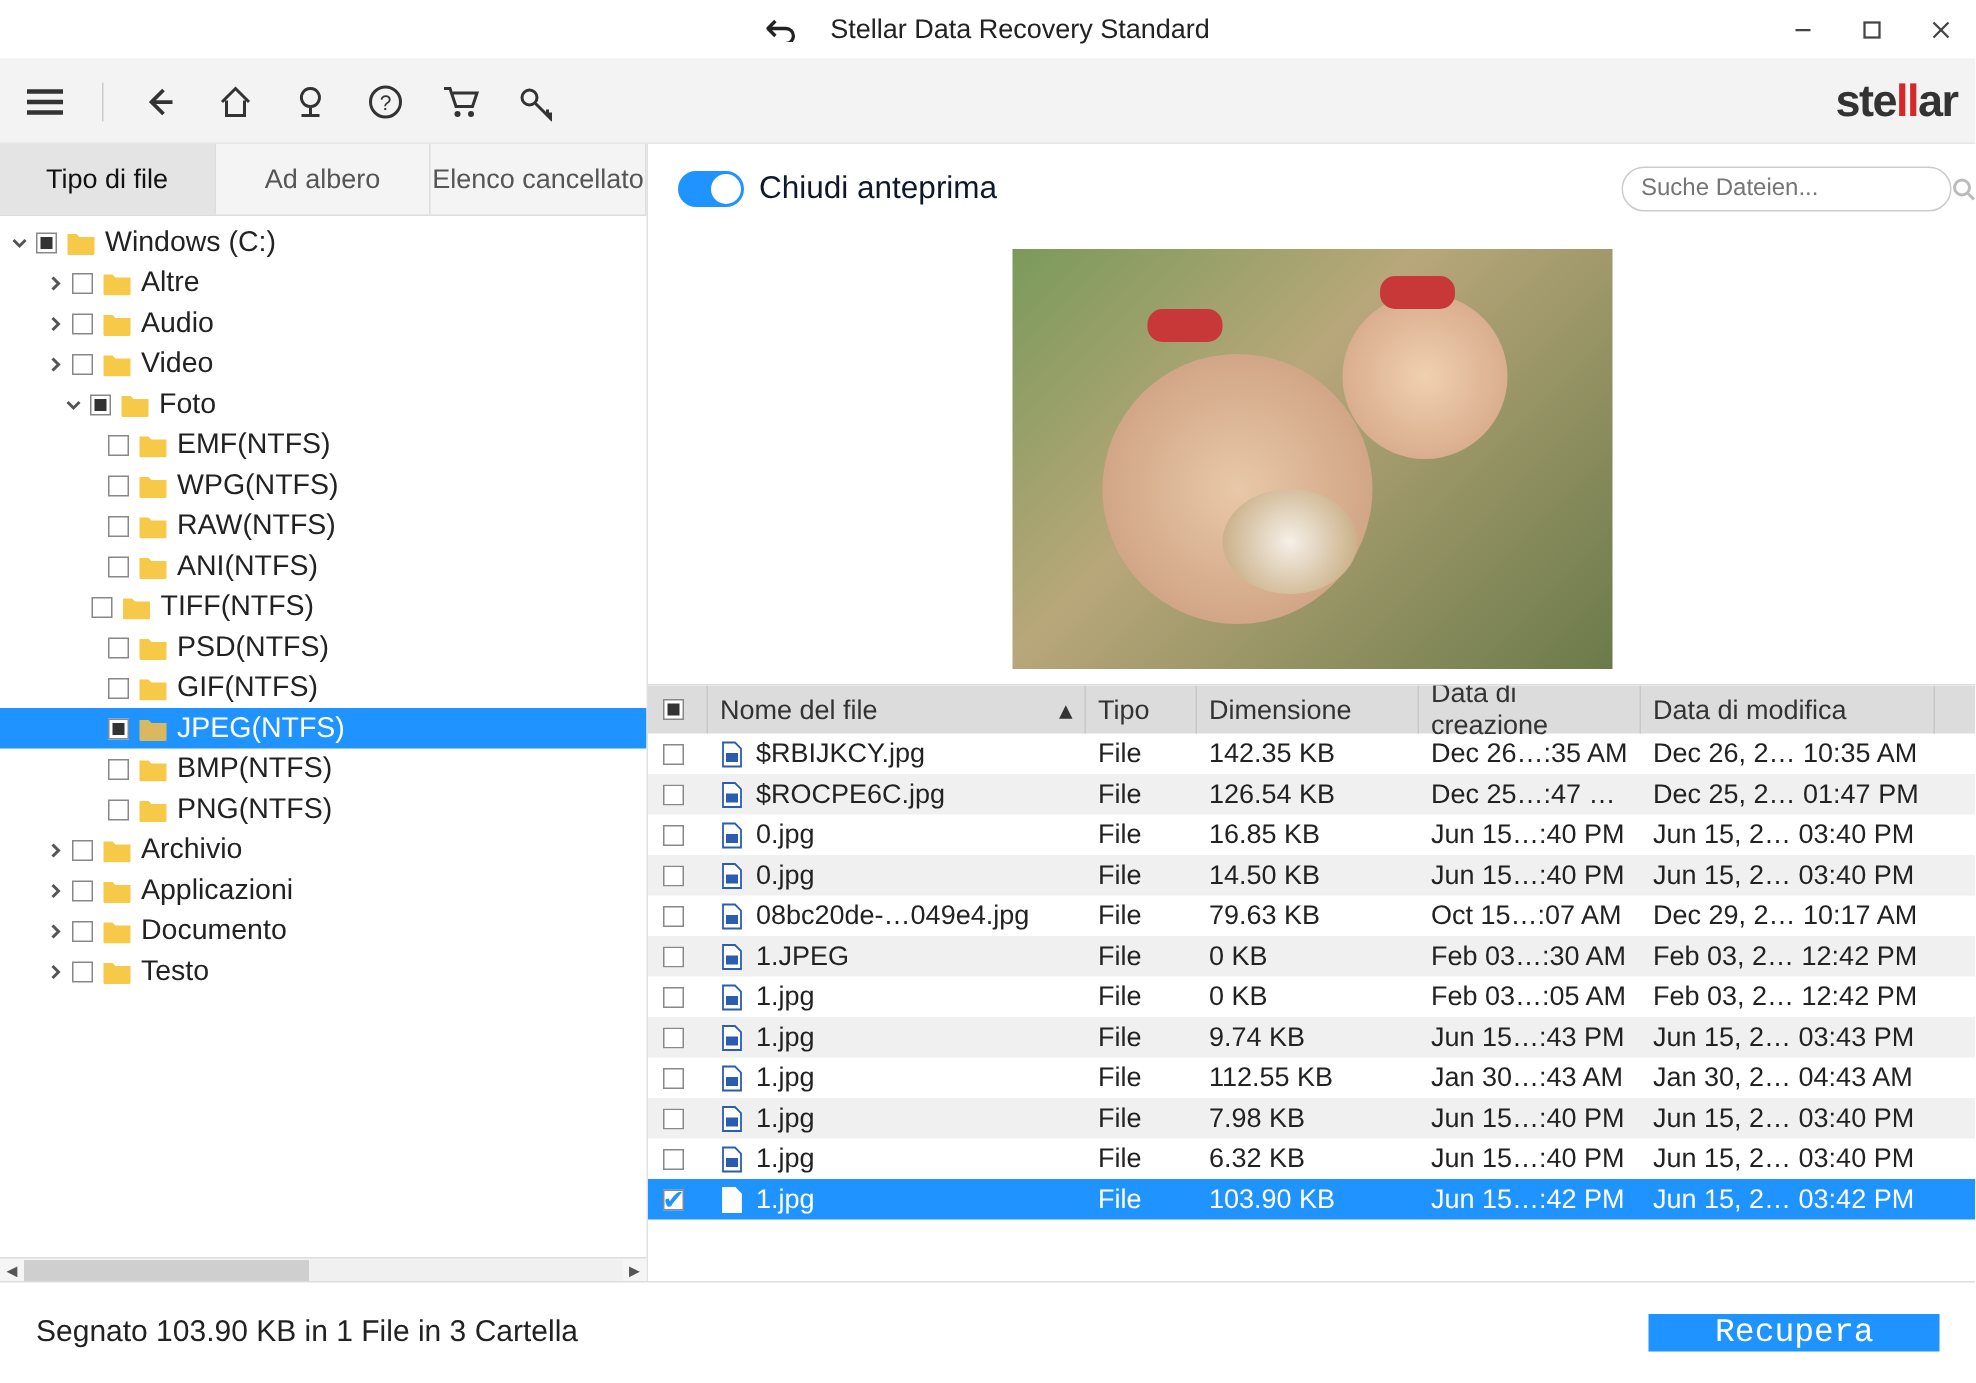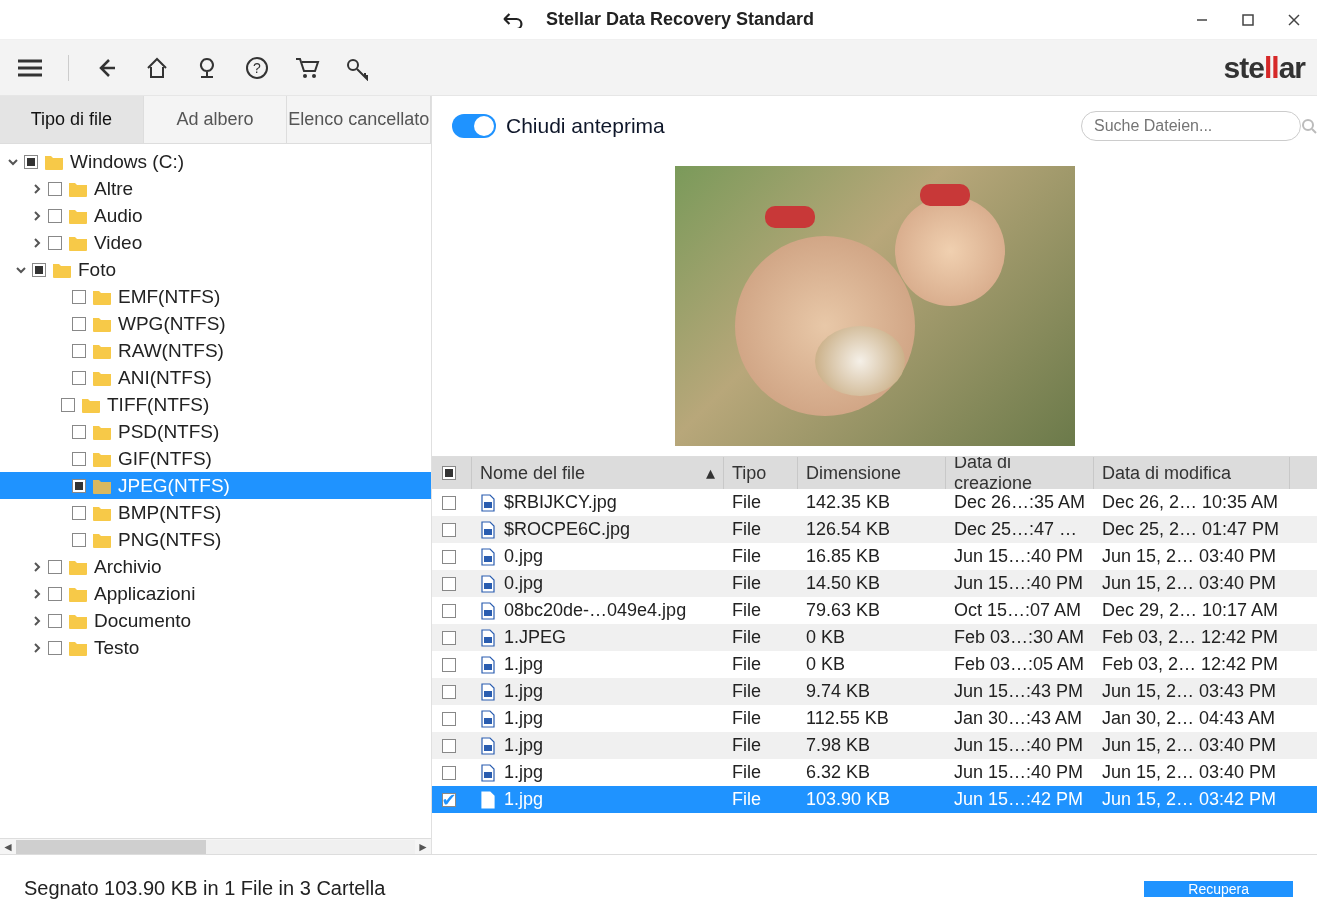--- a/index.html
+++ b/index.html
@@ -1,18 +1,18 @@
 <!DOCTYPE html>
 <html><head>
 <meta charset="utf-8">
 <style>
   * { box-sizing: border-box; margin: 0; padding: 0; }
   html, body { width: 1317px; height: 922px; font-family: "Segoe UI", Arial, sans-serif; font-size: 18px; color: #222; background: #fff; overflow: hidden; }
   .titlebar { height: 40px; display: flex; align-items: center; position: relative; background: #fff; border-bottom: 1px solid #f0f0f0; }
-  .titlebar .title-wrap { position: absolute; left: 50%; transform: translateX(-50%); display: flex; align-items: center; gap: 23px; font-weight: 700; }
+  .titlebar .title-wrap { position: absolute; left: 50%; transform: translateX(-50%); display: flex; align-items: center; gap: 23px; font-weight: 400; }
   .titlebar .win-controls { position: absolute; right: 0; display: flex; }
   .titlebar .win-btn { width: 46px; height: 40px; display: flex; align-items: center; justify-content: center; color: #444; }
   .toolbar { height: 56px; background: #f3f3f3; border-bottom: 1px solid #e6e6e6; display: flex; align-items: center; padding: 0 12px; }
   .toolbar .tb-left { display: flex; align-items: center; gap: 14px; }
   .tb-btn { width: 36px; height: 36px; display: flex; align-items: center; justify-content: center; color: #333; }
   .tb-sep { width: 1px; height: 26px; background: #ccc; margin: 0 6px; }
   .toolbar .brand { margin-left: auto; font-size: 30px; font-weight: 700; color: #333; letter-spacing: -1px; }
   .brand .ll { color: #d62828; }
   .body { display: flex; height: calc(922px - 40px - 56px - 68px); }
   .sidebar { width: 432px; display: flex; flex-direction: column; border-right: 1px solid #e0e0e0; }
@@ -51,21 +51,21 @@
   .fl-row .cell { padding: 0 8px; overflow: hidden; text-overflow: ellipsis; white-space: nowrap; }
   .col-chk { width: 40px; display: flex; align-items: center; justify-content: center; }
   .col-name { width: 252px; }
   .col-type { width: 74px; }
   .col-size { width: 148px; }
   .col-created { width: 148px; }
   .col-modified { width: 196px; }
   .file-icon { display: inline-block; width: 16px; height: 18px; margin-right: 8px; vertical-align: middle; }
   .footer { height: 68px; border-top: 1px solid #ddd; display: flex; align-items: center; padding: 0 24px; }
   .footer-status { font-size: 20px; color: #222; }
-  .recover-btn { margin-left: auto; background: #1f93ff; color: #fff; font-size: 14px; padding: 0 44px; border: none; cursor: pointer; }
+  .recover-btn { margin-left: auto; background: #1f93ff; color: #fff; font-size: 22px; padding: 0 44px; border: none; cursor: pointer; font-family: Liberation Mono, monospace; }
   svg { display: block; }
 </style>
 </head>
 <body>
 
 <div class="titlebar">
   <div class="title-wrap">
     <span>
         <svg width="20" height="16" viewBox="0 0 20 16">
           <path d="M6 2 L1 7 L6 12 M1 7 H13 A5 5 0 0 1 13 17" fill="none" stroke="#222" stroke-width="2.2"></path>
@@ -199,21 +199,21 @@
             </svg>
           </span>
           <span class="chk"></span>
           <span>
             <svg class="folder-icon" viewBox="0 0 20 16">
               <path fill="#f7c948" d="M1 2 h6 l2 2 h10 v11 a1 1 0 0 1 -1 1 H2 a1 1 0 0 1 -1 -1 z"></path>
             </svg>
           </span>
           <span>Video</span>
         </div>
-        <div class="tree-row" style="padding-left:12px">
+        <div class="tree-row" style="padding-left:40px">
           <span class="tw">
             <svg width="12" height="12">
               <path d="M2 4 L6 8 L10 4" fill="none" stroke="#555" stroke-width="2"></path>
             </svg>
           </span>
           <span class="chk mid"></span>
           <span>
             <svg class="folder-icon" viewBox="0 0 20 16">
               <path fill="#f7c948" d="M1 2 h6 l2 2 h10 v11 a1 1 0 0 1 -1 1 H2 a1 1 0 0 1 -1 -1 z"></path>
             </svg>

